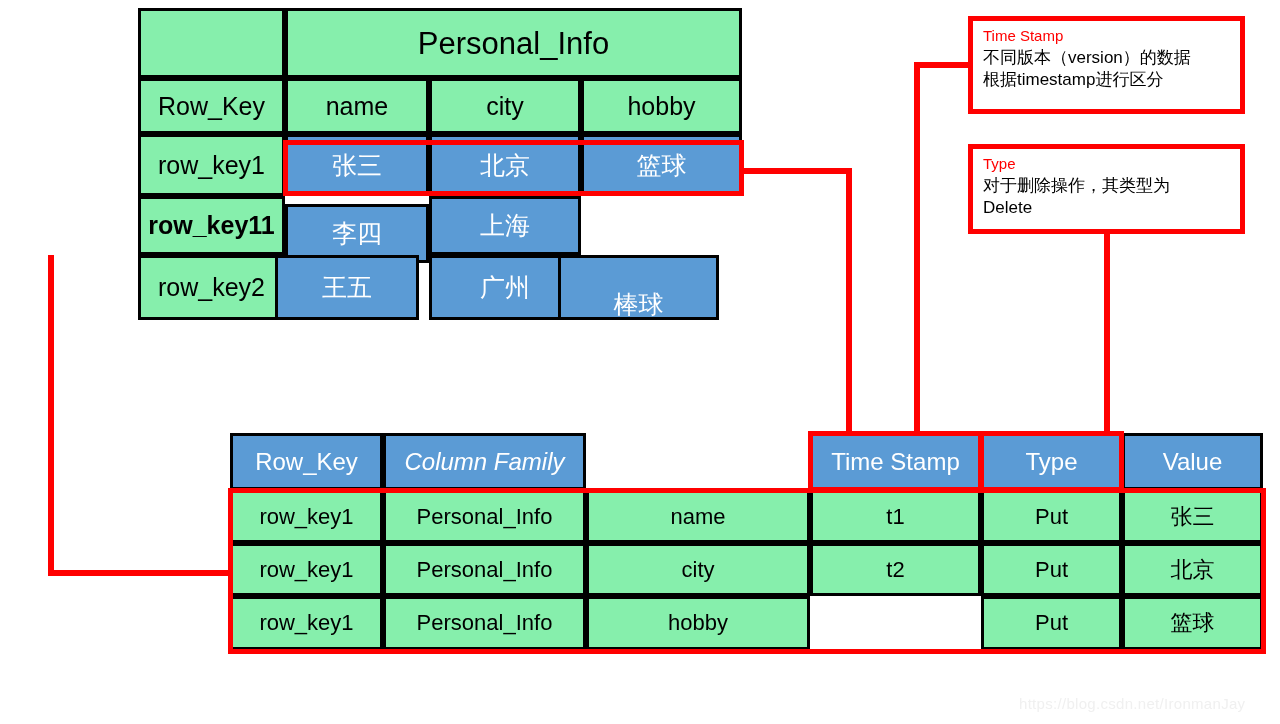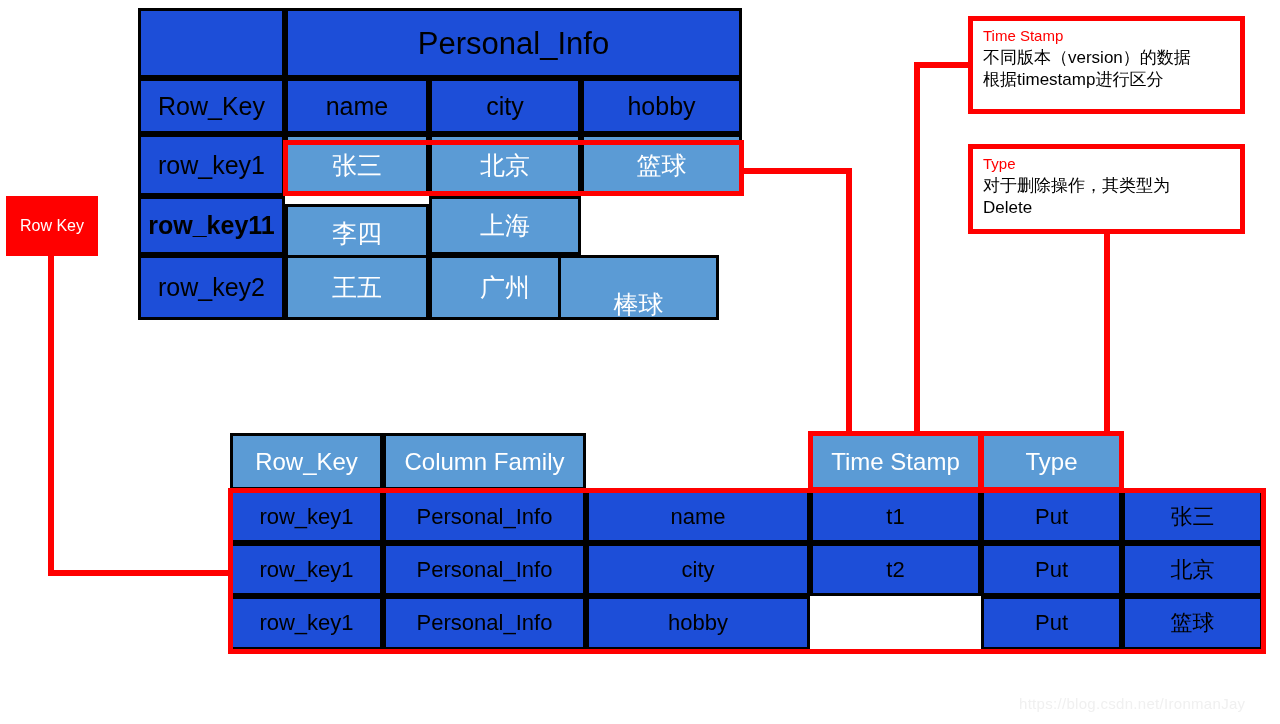--- a/index.html
+++ b/index.html
@@ -14,21 +14,21 @@
   #stage{position:absolute;left:0;top:0;width:1280px;height:724px;}
 
   
   .cell{
     position:absolute;
     box-sizing:border-box;
     display:flex;
     align-items:center;
     justify-content:center;
     border:3px solid #000000;
-    background:#1d4ed8;
+    background:#86efac;
     color:#000000;
     text-align:center;
     white-space:nowrap;
     line-height:1;
   }
   .cell.blue{background:#5B9BD5;color:#ffffff;}
 
   
   .t-title{font-size:31px;}
   .t-head{font-size:25px;}
@@ -92,23 +92,20 @@
     user-select:none;
   }
 </style>
 </head>
 <body>
 
 <div id="stage">
 
   <div class="rline" style="left:48px;top:255px;width:6px;height:320px;"></div>
   <div class="rline" style="left:48px;top:570px;width:186px;height:6px;"></div>
-  <div class="chip" style="left:6px;top:196px;width:92px;height:60px;">
-    <span>Row Key</span>
-  </div>
 
   <div class="cell t-head" style="left:138px;top:8px;width:147px;height:70px;"></div>
   <div class="cell t-title" style="left:285px;top:8px;width:457px;height:70px;">
     <span>Personal_Info</span>
   </div>
 
   <div class="cell t-head" style="left:138px;top:78px;width:147px;height:56px;">
     <span>Row_Key</span>
   </div>
   <div class="cell t-head" style="left:285px;top:78px;width:144px;height:56px;">
@@ -140,21 +137,21 @@
   <div class="cell blue t-cn" style="left:285px;top:196px;width:144px;height:59px;margin-top:8px;">
     <span>李四</span>
   </div>
   <div class="cell blue t-cn" style="left:429px;top:196px;width:152px;height:59px;">
     <span>上海</span>
   </div>
 
   <div class="cell t-data" style="left:138px;top:255px;width:147px;height:65px;">
     <span>row_key2</span>
   </div>
-  <div class="cell blue t-cn" style="left:285px;top:255px;width:144px;height:65px;font-family:Liberation Serif, serif;">
+  <div class="cell blue t-cn" style="left:275px;top:255px;width:144px;height:65px;font-family:Liberation Serif, serif;">
     <span>王五</span>
   </div>
   <div class="cell blue t-cn" style="left:429px;top:255px;width:152px;height:65px;">
     <span>广州</span>
   </div>
   <div class="cell blue t-cn" style="left:558px;top:255px;width:161px;height:65px;align-items:flex-end;">
     <span>棒球</span>
   </div>
 
   <div class="rbox" style="left:283px;top:140px;width:461px;height:56px;"></div>
@@ -174,29 +171,32 @@
   <div class="note" style="left:968px;top:144px;width:277px;height:90px;">
     <div class="note-title">Type</div>
     <div class="note-body">对于删除操作，其类型为
 Delete</div>
   </div>
   <div class="rline" style="left:1104px;top:232px;width:6px;height:208px;"></div>
 
   <div class="cell blue t-bhead" style="left:230px;top:433px;width:153px;height:57px;">
     <span>Row_Key</span>
   </div>
-  <div class="cell blue t-bhead" style="left:383px;top:433px;width:203px;height:57px;">
+  <div class="cell blue t-bhead" style="left:383px;top:433px;width:203px;height:57px;font-style:italic;">
     <span>Column Family</span>
   </div>
   <div class="cell blue t-bhead" style="left:810px;top:433px;width:171px;height:57px;">
     <span>Time Stamp</span>
   </div>
   <div class="cell blue t-bhead" style="left:981px;top:433px;width:141px;height:57px;">
     <span>Type</span>
   </div>
+  <div class="cell blue t-bhead" style="left:1122px;top:433px;width:141px;height:57px;">
+    <span>Value</span>
+  </div>
 
   <div class="cell t-bdata" style="left:230px;top:490px;width:153px;height:53px;">
     <span>row_key1</span>
   </div>
   <div class="cell t-bdata" style="left:383px;top:490px;width:203px;height:53px;">
     <span>Personal_Info</span>
   </div>
   <div class="cell t-bdata" style="left:586px;top:490px;width:224px;height:53px;">
     <span>name</span>
   </div>

